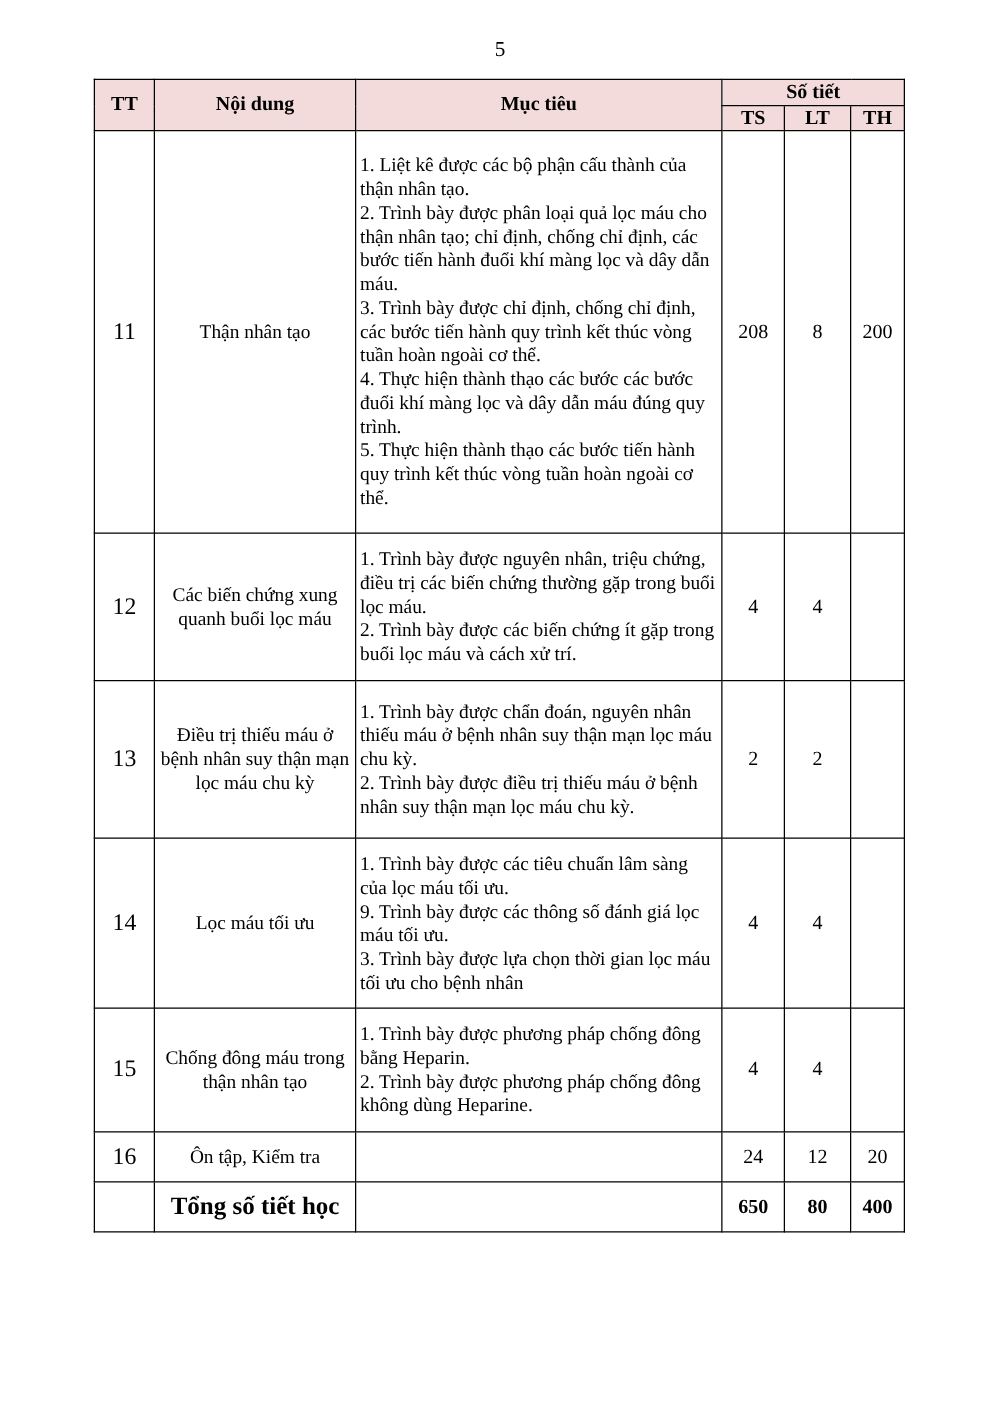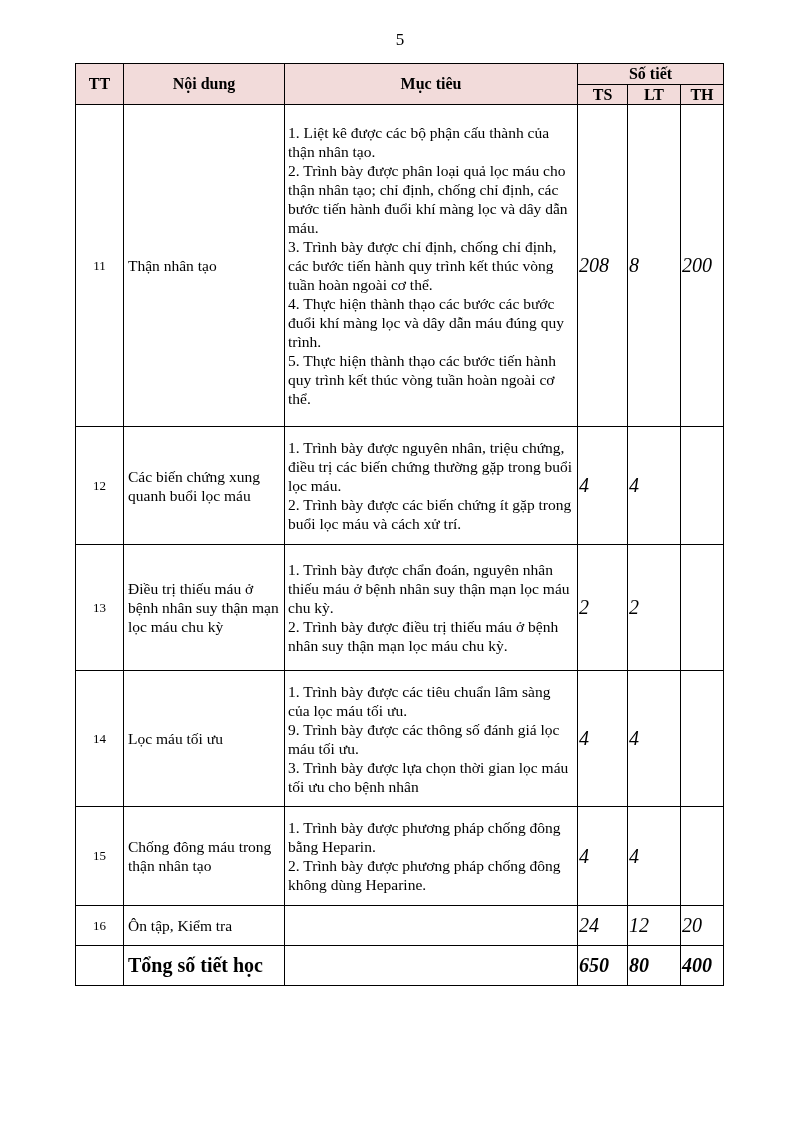--- a/index.html
+++ b/index.html
@@ -17,28 +17,28 @@
   }
   .doc-table th,.doc-table td{
     border:1px solid #000;overflow:hidden;
   }
   .doc-table th{
     background:#f2dbda;font-weight:bold;font-size:16px;
     text-align:center;vertical-align:middle;padding:0 2px;
   }
   tr.hdr1{height:21px;}
   tr.hdr2{height:20px;}
-  td.tt{ text-align:center;vertical-align:middle;font-size:13px;}
+  td.tt{ text-align:center;vertical-align:middle;font-size:19px;}
   td.nd{
-    vertical-align:middle;
+    text-align:center;vertical-align:middle;
     font-size:15.5px;line-height:19px;padding:10px 4px;
   }
   td.mt{vertical-align:middle;padding:1px 3px;}
   .obj{text-align:left;font-size:15.5px;line-height:19px;}
-  td.num{text-align:left;vertical-align:middle;font-size:20px;font-style:italic;}
+  td.num{text-align:center;vertical-align:middle;font-size:16px;}
   tr.r11{height:322px;}
   tr.r12{height:118px;}
   tr.r13{height:126px;}
   tr.r14{height:136px;}
   tr.r15{height:99px;}
   tr.r16{height:37px;}
   tr.total{height:28px;}
   tr.total td{font-weight:bold;}
   tr.total td.nd{font-size:20px;}
 </style>

